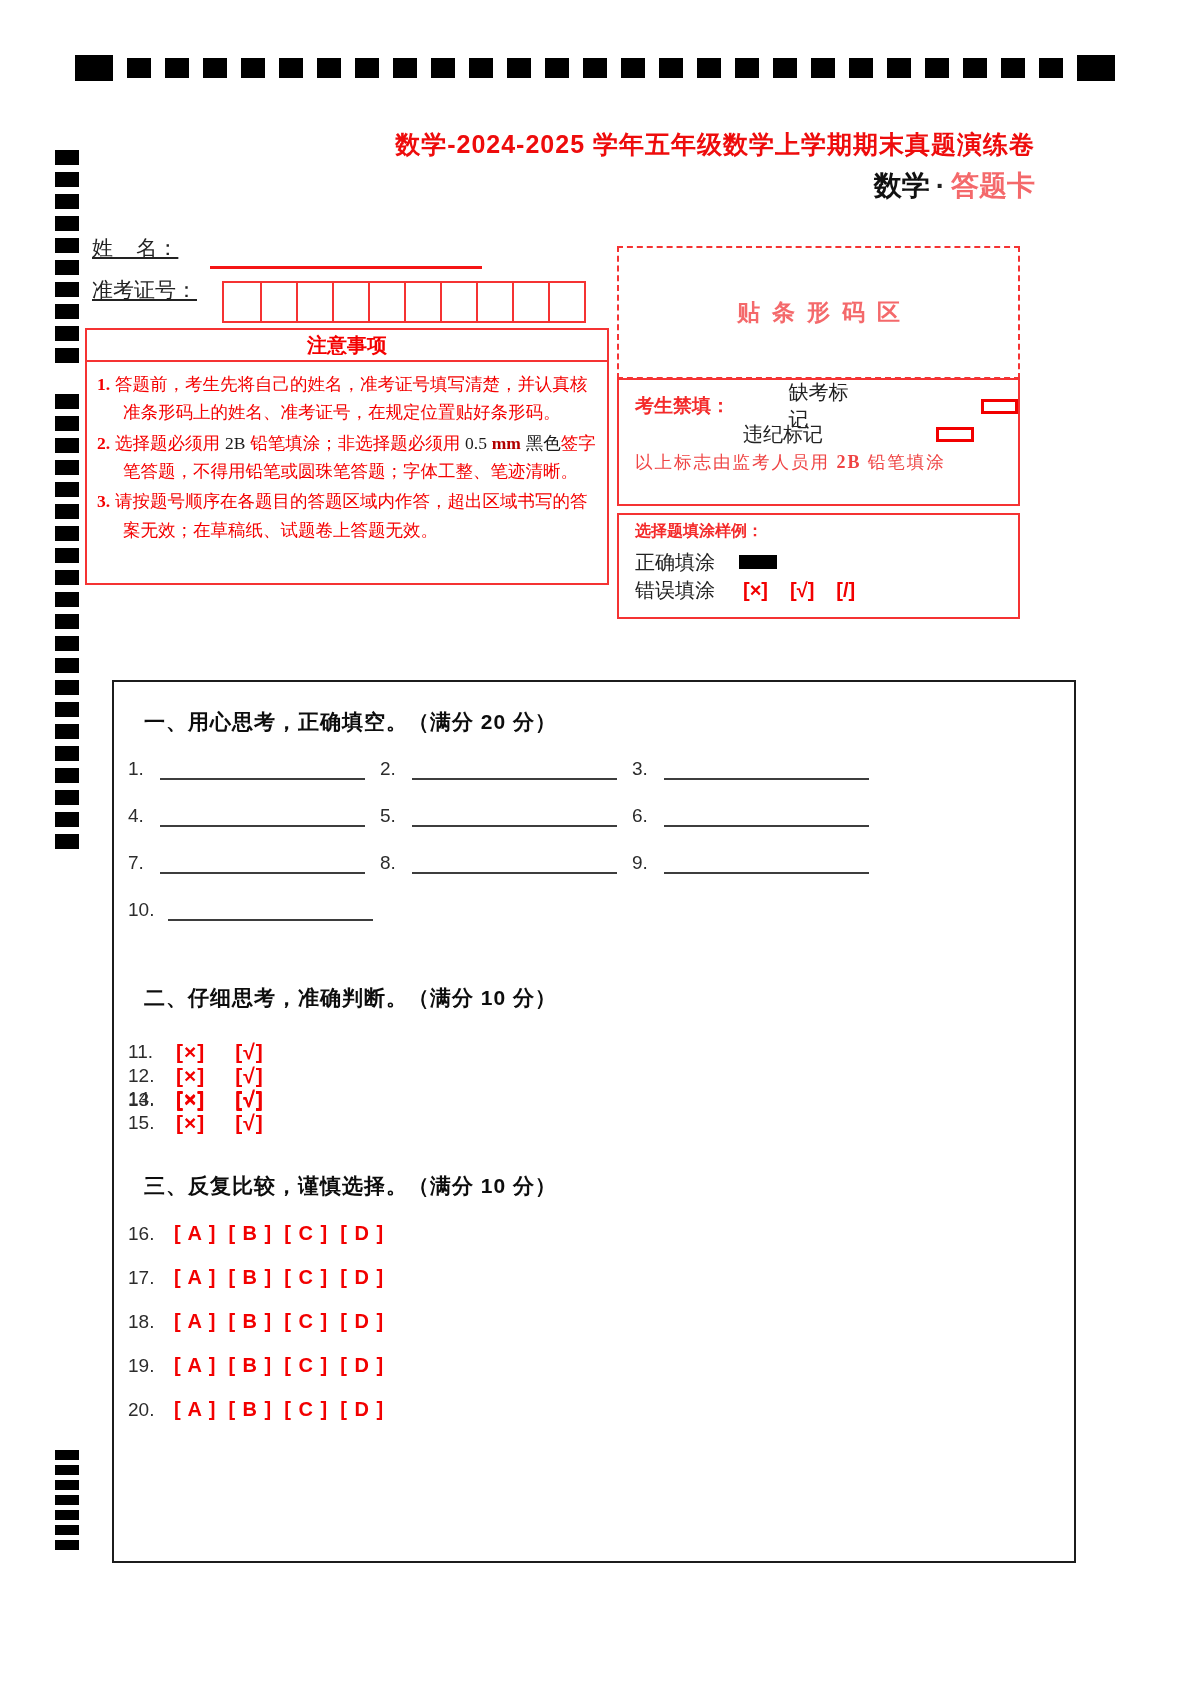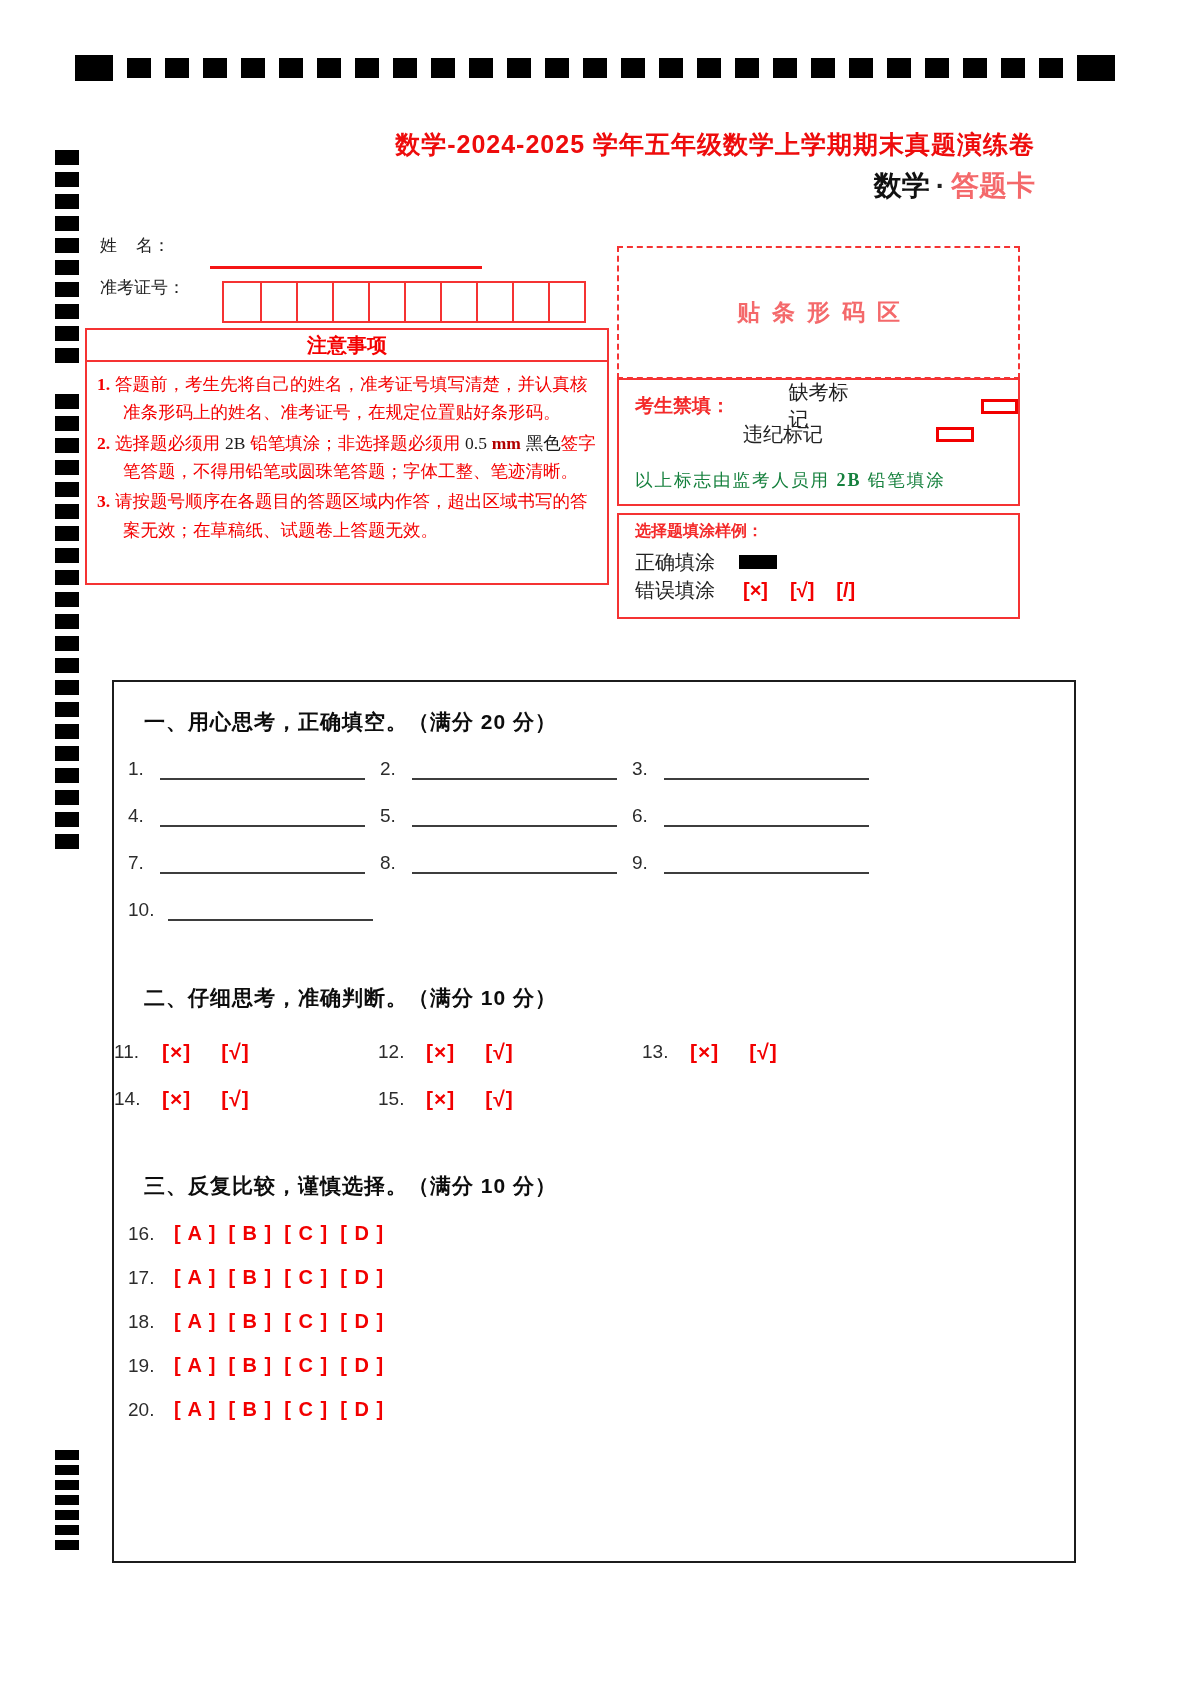--- a/index.html
+++ b/index.html
@@ -17,21 +17,21 @@
   .tm-left-sm { width:24px; height:10px; background:#000; }
 
   
   .hdr { position:absolute; left:85px; top:128px; width:950px; text-align:right; }
   .hdr-title { font-size:25px; font-weight:bold; color:#ee0c0c; letter-spacing:1px; }
   .hdr-sub { margin-top:6px; font-size:28px; font-weight:bold; color:#111; }
   .hdr-sub .card { color:#f4696b; }
   .hdr-sub .dot { color:#222; padding:0 6px; }
 
   
-  .lbl { position:absolute; left:100px; font-size:17px; color:#222; white-space:pre; }
+  .lbl { position:absolute; left:92px; font-size:21px; color:#222; white-space:pre;text-decoration:underline; }
   .name-line { position:absolute; left:210px; top:266px; width:272px; border-top:3px solid #f51616; }
   .id-grid { position:absolute; left:222px; top:281px; display:flex; border:2px solid #f53333; }
   .id-cell { width:36px; height:38px; background:#fff; }
   .id-cell + .id-cell { border-left:2px solid #f53333; }
 
   
   .notice { position:absolute; left:85px; top:328px; width:524px; height:257px; border:2px solid #f53333; }
   .notice-title { height:32px; line-height:30px; text-align:center; color:#f40000; font-weight:bold; font-size:20px; border-bottom:2px solid #f53333; }
   .notice-body { padding:8px 10px 0 10px; font-size:17.5px; color:#f40000; line-height:1.62; }
   .notice-item { padding-left:26px; text-indent:-26px; margin-bottom:2px; }
@@ -45,38 +45,38 @@
   .barcode-label { color:#f4696b; font-size:23px; letter-spacing:12px; font-weight:bold; text-indent:12px; }
 
   
   .forbid { position:absolute; left:617px; top:378px; width:403px; height:128px; border:2px solid #f53333; padding:12px 0 0 16px; }
   .forbid-row { display:flex; align-items:center; height:28px;gap:48px; }
   .forbid-title { color:#f42a2a; font-weight:bold; font-size:19px; width:108px; }
   .forbid-item { color:#222; font-size:20px; }
   .forbid-rect { width:38px; height:15px; border:3px solid #f20000; margin-left:66px; }
   .forbid-row2 { padding-left:108px; }
   .forbid-row2 .forbid-rect { margin-left:65px; }
-  .forbid-note { margin-top:20px; font-family:"Liberation Serif", serif; color:#15803d; font-size:17.5px; letter-spacing:2px; }
+  .forbid-note { margin-top:2px; font-family:"Liberation Serif", serif; color:#ef4444; font-size:17.5px; letter-spacing:2px; }
   .forbid-note b { font-size:18px; }
 
   
   .sample { position:absolute; left:617px; top:513px; width:403px; height:106px; border:2px solid #f53333; padding:6px 0 0 16px; }
   .sample-title { color:#f42a2a; font-weight:bold; font-size:16px; height:27px; }
   .sample-row { display:flex; align-items:center; height:28px; color:#222; font-size:20px;gap:12px; }
   .sample-swatch { display:inline-block; width:38px; height:14px; background:#000; margin-left:12px; }
   .wrong-marks { color:#f20000; font-weight:bold; margin-left:16px; display:flex; gap:22px; }
 
   
   .main-box { position:absolute; left:112px; top:680px; width:964px; height:883px; border:2px solid #1c1c1c; }
   .sec-title { position:absolute; left:30px; font-size:21px; font-weight:bold; color:#0d0d0d; letter-spacing:1px; }
   .fill-row { position:absolute; left:14px; display:flex; }
   .fill-cell { width:252px; display:flex; align-items:flex-end; }
   .q-num { width:32px; font-size:19px; color:#2c2c2c; }
   .blank { width:205px; height:20px; border-bottom:2px solid #3d3d3d; }
-  .judge-row { position:absolute; left:0; display:flex; }
+  .judge-row { position:absolute; left:14px; display:flex;flex-direction:column; }
   .judge-cell { width:264px; display:flex; align-items:center; }
   .judge-cell .q-num { width:48px; }
   .judge-opt { color:#f20000; font-weight:bold; font-size:21px; margin-right:30px; letter-spacing:1px; }
   .choice-row { position:absolute; left:14px; display:flex; align-items:center; }
   .choice-row .q-num { width:46px; }
   .choice-opt { color:#f20000; font-weight:bold; font-size:20px; margin-right:12px; letter-spacing:1px; }
 </style>
 </head>
 <body>
 

